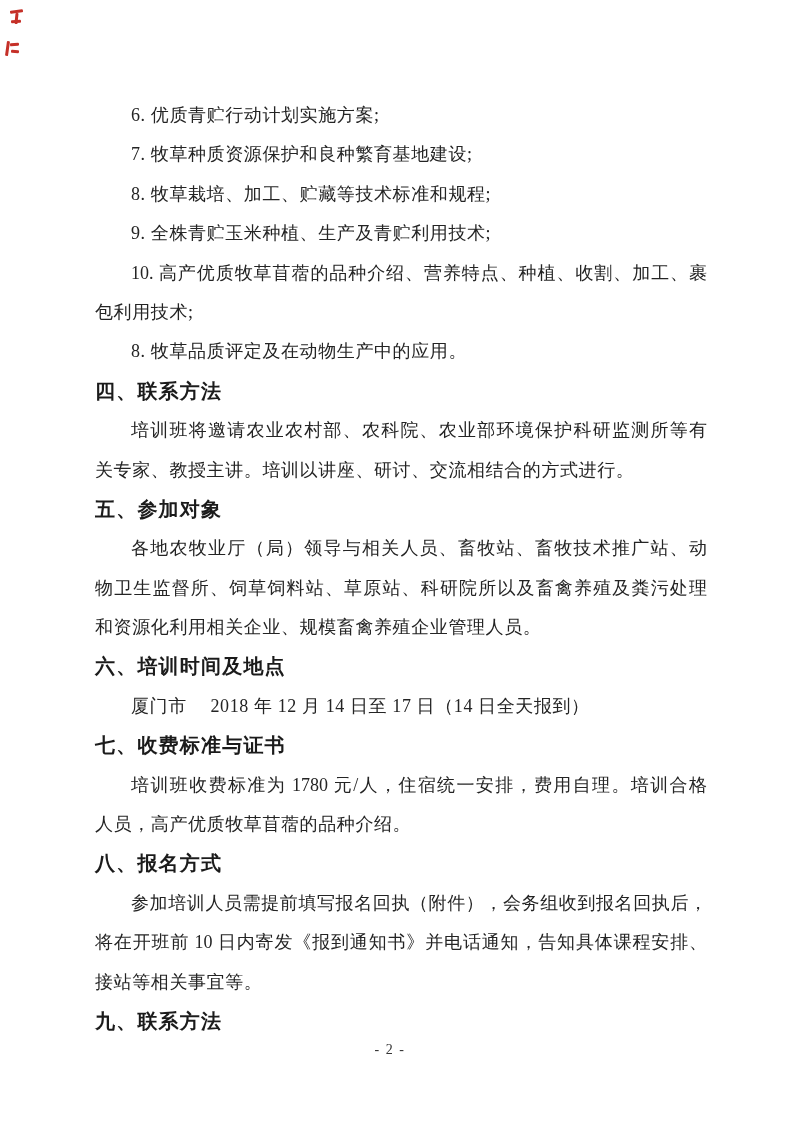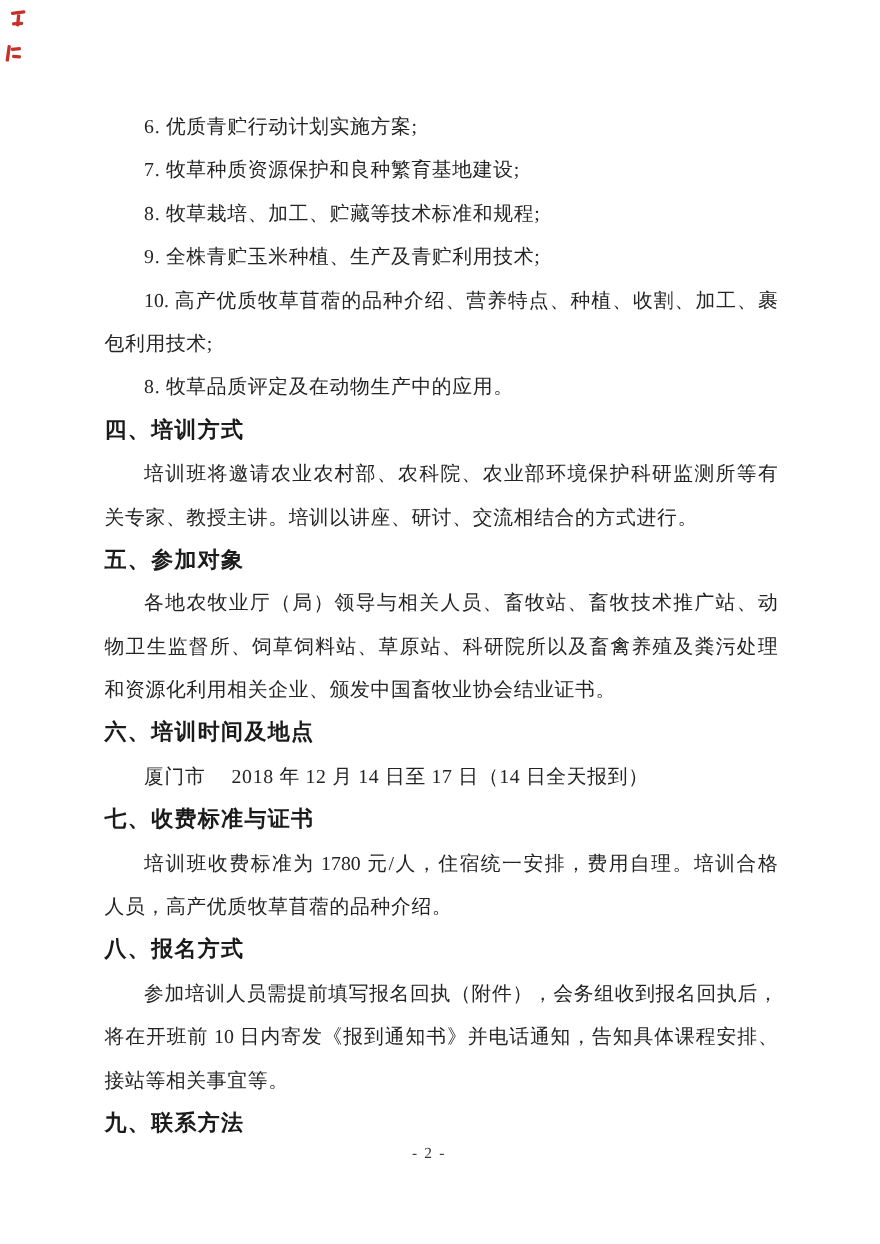--- a/index.html
+++ b/index.html
@@ -82,27 +82,27 @@
   </div>
 
   <div class="content" id="doc-lines">
       <div class="line indent">6. 优质青贮行动计划实施方案;</div>
       <div class="line indent">7. 牧草种质资源保护和良种繁育基地建设;</div>
       <div class="line indent">8. 牧草栽培、加工、贮藏等技术标准和规程;</div>
       <div class="line indent">9. 全株青贮玉米种植、生产及青贮利用技术;</div>
       <div class="line indent just">10. 高产优质牧草苜蓿的品种介绍、营养特点、种植、收割、加工、裹</div>
       <div class="line">包利用技术;</div>
       <div class="line indent">8. 牧草品质评定及在动物生产中的应用。</div>
-      <div class="line heading">四、培训方式</div>
+      <div class="line heading">四、联系方法</div>
       <div class="line indent just">培训班将邀请农业农村部、农科院、农业部环境保护科研监测所等有</div>
       <div class="line">关专家、教授主讲。培训以讲座、研讨、交流相结合的方式进行。</div>
       <div class="line heading">五、参加对象</div>
       <div class="line indent just">各地农牧业厅（局）领导与相关人员、畜牧站、畜牧技术推广站、动</div>
       <div class="line just">物卫生监督所、饲草饲料站、草原站、科研院所以及畜禽养殖及粪污处理</div>
-      <div class="line">和资源化利用相关企业、颁发中国畜牧业协会结业证书。</div>
+      <div class="line">和资源化利用相关企业、规模畜禽养殖企业管理人员。</div>
       <div class="line heading">六、培训时间及地点</div>
       <div class="line indent">厦门市　 2018 年 12 月 14 日至 17 日（14 日全天报到）</div>
       <div class="line heading">七、收费标准与证书</div>
       <div class="line indent just">培训班收费标准为 1780 元/人，住宿统一安排，费用自理。培训合格</div>
       <div class="line">人员，高产优质牧草苜蓿的品种介绍。</div>
       <div class="line heading">八、报名方式</div>
       <div class="line indent just">参加培训人员需提前填写报名回执（附件），会务组收到报名回执后，</div>
       <div class="line just">将在开班前 10 日内寄发《报到通知书》并电话通知，告知具体课程安排、</div>
       <div class="line">接站等相关事宜等。</div>
       <div class="line heading">九、联系方法</div>

